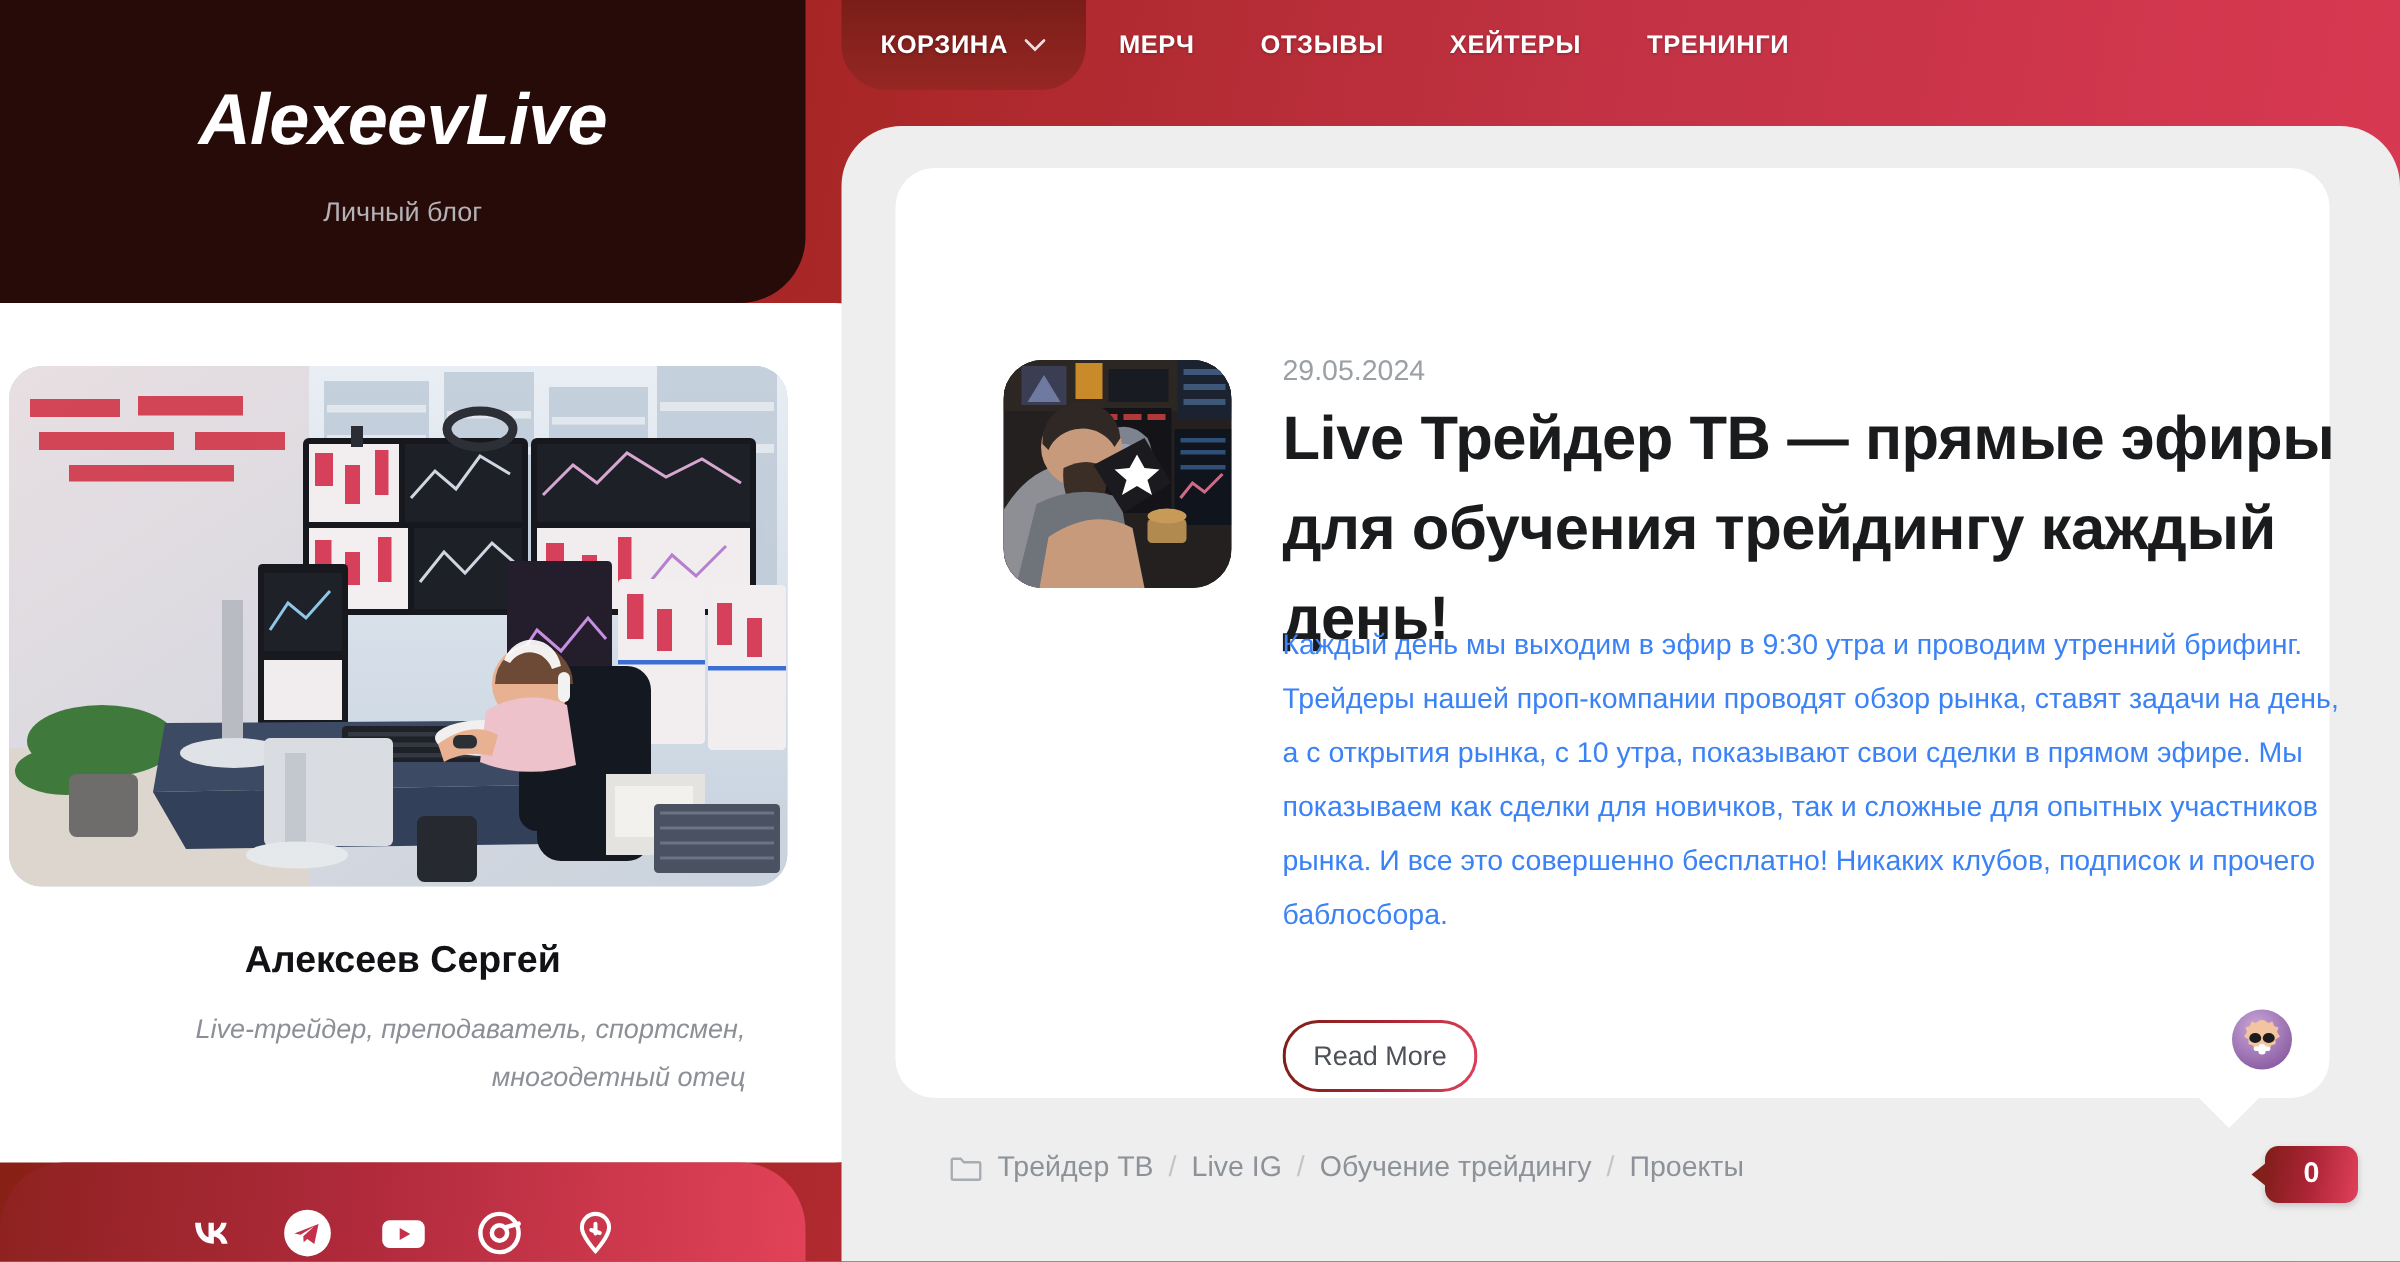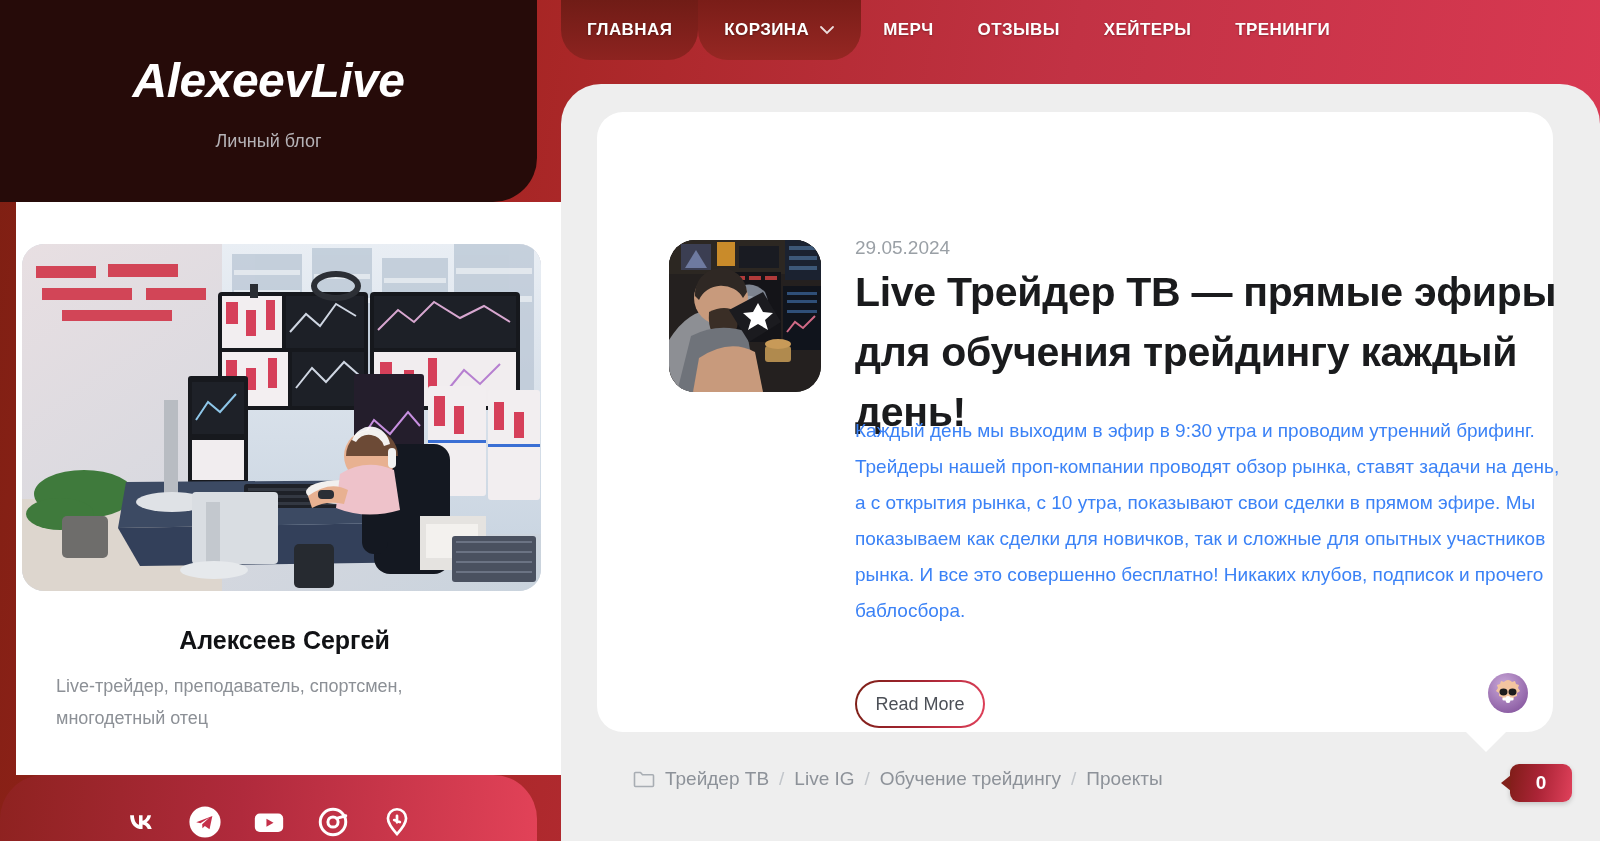--- a/index.html
+++ b/index.html
@@ -33,41 +33,42 @@
     font-size: 48px; font-weight: 700; color: #ffffff;
     letter-spacing: -0.5px; line-height: 1;
     margin-top: 6px;
     font-style: italic;
   }
   .brand-sub {
     font-size: 18px; color: #b5b2b6; margin-top: 26px; font-weight: 400;
   }
 
   .profile-card {
-    position: absolute; left: 16px; top: 202px;
+    position: absolute; left: 0; top: 202px;
     width: 600px; height: 573px;
     background: #ffffff;
     border-top-right-radius: 44px;
     border-bottom-right-radius: 44px;
   }
   .profile-photo-wrap {
     position: absolute; left: 6px; top: 42px;
     width: 519px; height: 347px;
     border-radius: 22px; overflow: hidden;
     background: #cbd3dd;
   }
   .photo-svg { display: block; width: 100%; height: 100%; }
   .profile-name {
     position: absolute; top: 424px; left: 0; width: 537px;
     text-align: center; font-size: 25px; font-weight: 700; color: #111215;
   }
   .profile-desc {
     position: absolute; top: 468px; left: 40px; width: 457px;
-    text-align: left; font-size: 18px; color: #8c9096;
+    text-align: right; font-size: 18px; color: #8c9096;
     line-height: 32px;
+    font-style: italic;
   }
 
   .social-bar {
     position: absolute; left: 0; top: 775px;
     width: 537px; height: 66px;
     background: linear-gradient(95deg, #8e2220 0%, #b02a3c 45%, #e24258 100%);
     border-top-left-radius: 44px;
     border-top-right-radius: 44px;
     display: flex; align-items: center; justify-content: center;
     gap: 30px; padding-top: 28px;
@@ -354,23 +355,20 @@
       <span>
         <svg class="social-ic" viewBox="0 0 24 24" fill="none" stroke="#fff" stroke-width="1.9">
             <path d="M12 3a6.4 6.4 0 0 1 6.4 6.4c0 4.2-6.4 11.1-6.4 11.1S5.6 13.6 5.6 9.4A6.4 6.4 0 0 1 12 3z"></path>
             <path d="M12 7.6v4.6M10 10.6l4 1.4" stroke-linecap="round"></path>
           </svg>
       </span>
     </div>
   </div>
 
   <div class="topnav">
-    <div class="nav-pill">
-      <span>ГЛАВНАЯ</span>
-    </div>
     <div class="nav-pill alt">
       <span>КОРЗИНА</span>
       <svg class="chev" viewBox="0 0 16 10" fill="none" stroke="#fff" stroke-width="1.8">
           <path d="M2 2l6 6 6-6" stroke-linecap="round"></path>
         </svg>
     </div>
     <div class="nav-plain">
       <span>МЕРЧ</span>
     </div>
     <div class="nav-plain">

